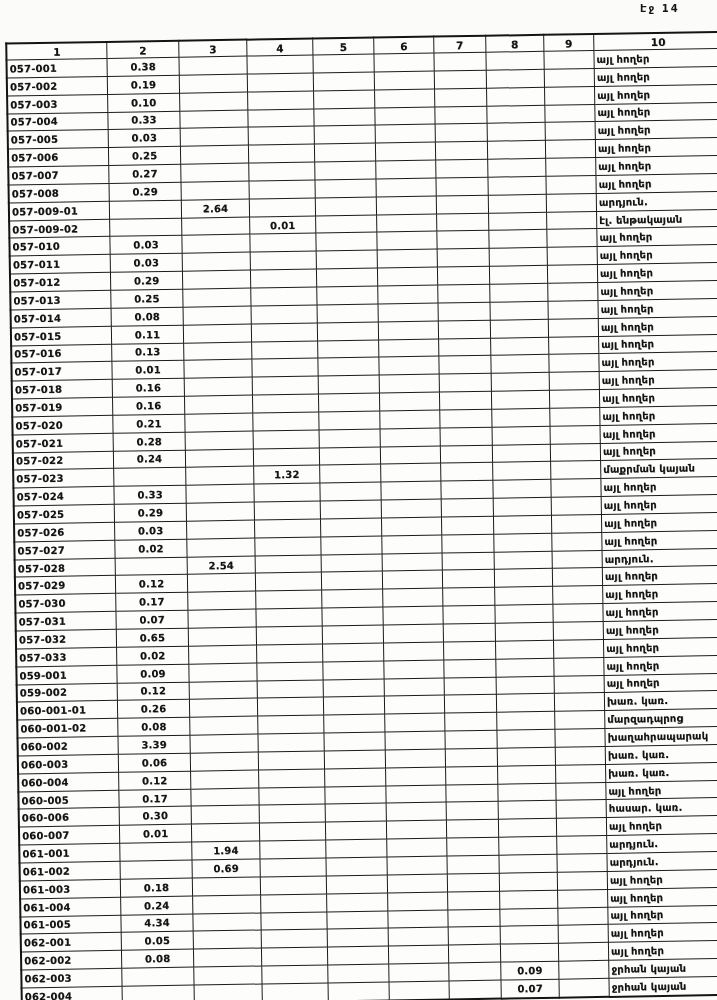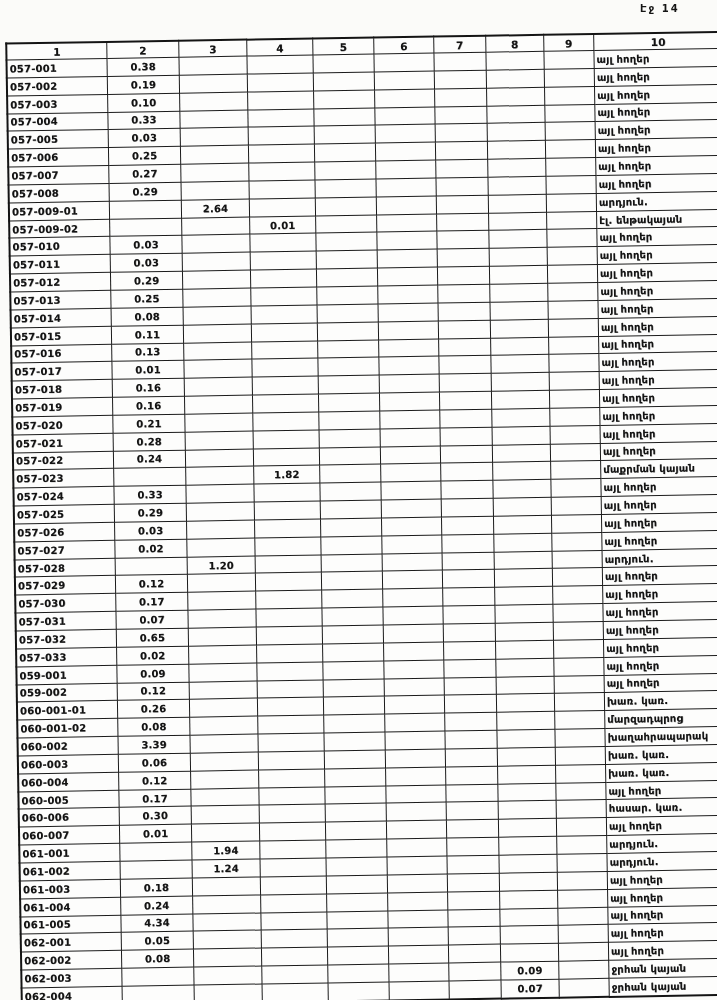--- a/index.html
+++ b/index.html
@@ -342,21 +342,21 @@
             <td class="c6"></td>
             <td class="c7"></td>
             <td class="c8"></td>
             <td class="c9"></td>
             <td class="c10">այլ հողեր</td>
           </tr>
           <tr>
             <td class="c1">057-023</td>
             <td class="c2"></td>
             <td class="c3"></td>
-            <td class="c4">1.82</td>
+            <td class="c4">1.32</td>
             <td class="c5"></td>
             <td class="c6"></td>
             <td class="c7"></td>
             <td class="c8"></td>
             <td class="c9"></td>
             <td class="c10">մաքրման կայան</td>
           </tr>
           <tr>
             <td class="c1">057-024</td>
             <td class="c2">0.33</td>
@@ -401,21 +401,21 @@
             <td class="c5"></td>
             <td class="c6"></td>
             <td class="c7"></td>
             <td class="c8"></td>
             <td class="c9"></td>
             <td class="c10">այլ հողեր</td>
           </tr>
           <tr>
             <td class="c1">057-028</td>
             <td class="c2"></td>
-            <td class="c3">1.20</td>
+            <td class="c3">2.54</td>
             <td class="c4"></td>
             <td class="c5"></td>
             <td class="c6"></td>
             <td class="c7"></td>
             <td class="c8"></td>
             <td class="c9"></td>
             <td class="c10">արդյուն.</td>
           </tr>
           <tr>
             <td class="c1">057-029</td>
@@ -605,21 +605,21 @@
             <td class="c5"></td>
             <td class="c6"></td>
             <td class="c7"></td>
             <td class="c8"></td>
             <td class="c9"></td>
             <td class="c10">արդյուն.</td>
           </tr>
           <tr>
             <td class="c1">061-002</td>
             <td class="c2"></td>
-            <td class="c3">1.24</td>
+            <td class="c3">0.69</td>
             <td class="c4"></td>
             <td class="c5"></td>
             <td class="c6"></td>
             <td class="c7"></td>
             <td class="c8"></td>
             <td class="c9"></td>
             <td class="c10">արդյուն.</td>
           </tr>
           <tr>
             <td class="c1">061-003</td>

